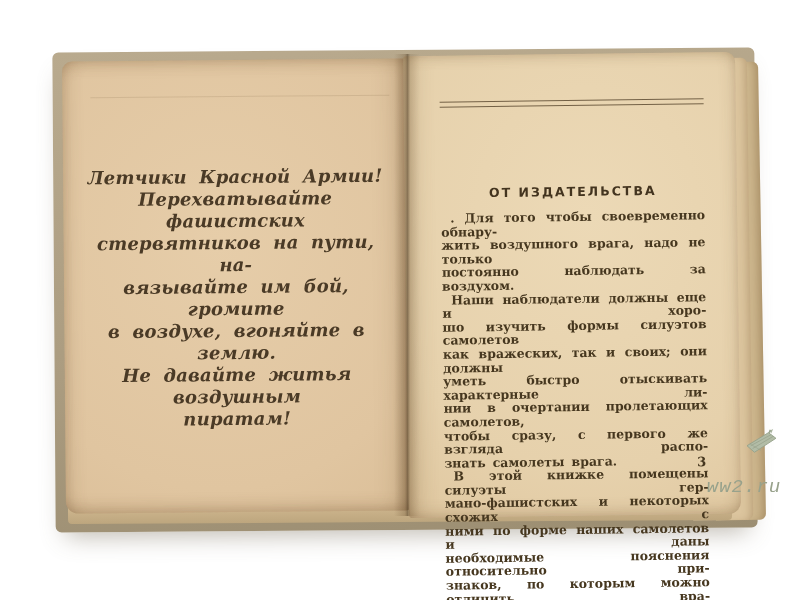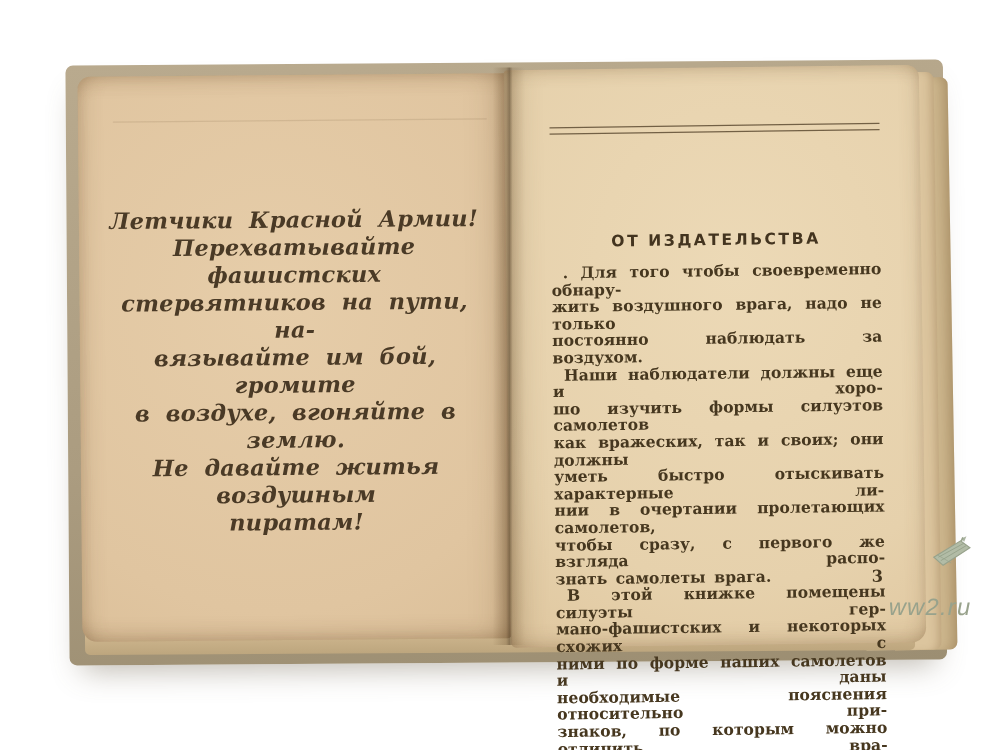--- a/index.html
+++ b/index.html
@@ -107,21 +107,21 @@
   }
 
   
   .watermark {
     position: absolute; right: 10px; bottom: 6px; width: 92px;
     text-align: center; color: #98a28c; pointer-events: none;
   }
   .watermark svg { display: block; margin: 0 auto -2px 44px; }
   .wm-text {
     font-style: italic; font-size: 19px; letter-spacing: 1px;
-    font-family: Liberation Sans, sans-serif;
+    font-family: Liberation Mono, monospace;
     margin-top: 22px;
   }
 </style>
 </head>
 <body>
 
 <div class="photo">
 
   <div class="cover"></div>
   <div class="stack-right-2"></div>

